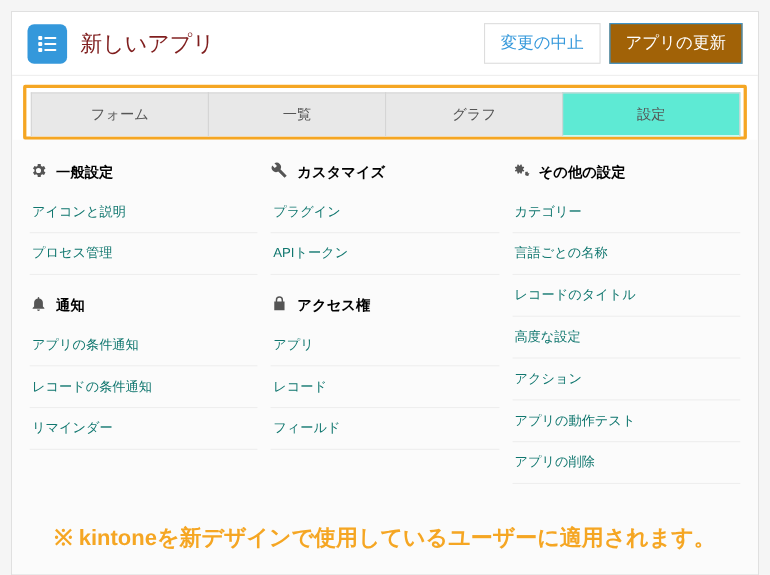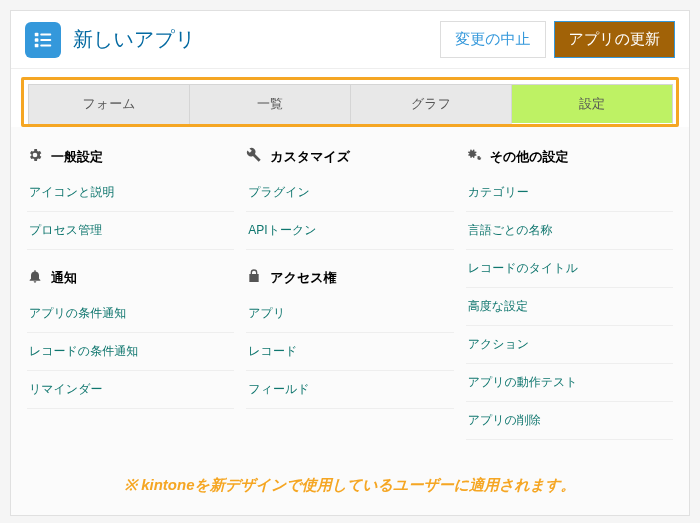--- a/index.html
+++ b/index.html
@@ -25,21 +25,21 @@
   .app-icon {
     width: 36px; height: 36px;
     background: #3498db;
     border-radius: 6px;
     display: flex; align-items: center; justify-content: center;
     margin-right: 12px;
   }
   .app-icon svg { width: 22px; height: 22px; fill: #fff; }
   .title {
     font-size: 20px;
-    color: #0369a1;
+    color: #7f1d1d;
     flex: 1;
     font-weight: 400;
   }
   .hbtn {
     padding: 8px 14px;
     font-size: 15px;
     cursor: pointer;
     border: 1px solid #ddd;
     background: #fff;
     color: #3498db;
@@ -66,21 +66,21 @@
     padding: 10px 0;
     background: #e8e8e8;
     border: 1px solid #d5d5d5;
     border-bottom: none;
     color: #555;
     font-size: 13px;
     cursor: pointer;
     margin-right: -1px;
   }
   .tab.active {
-    background: #bef264;
+    background: #5eead4;
     border-bottom: 1px solid #fff;
     position: relative;
   }
   .body {
     display: flex;
     padding: 16px 10px 6px 10px;
     background: #fbfbfb;
   }
   .col { flex: 1; padding: 0 6px; }
   .section { margin-bottom: 14px; }
@@ -96,24 +96,23 @@
     font-size: 12px;
     color: #0f766e;
     padding: 10px 2px;
     border-bottom: 1px solid #eee;
     cursor: pointer;
   }
   .note {
     text-align: center;
     color: #f5a623;
     font-weight: bold;
-    font-size: 15px;
+    font-size: 20px;
     padding: 14px 0 20px 0;
     background: #fbfbfb;
-    font-style: italic;
   }
   svg.icon-svg { width: 16px; height: 16px; fill: currentColor; }
 </style>
 </head>
 <body>
 
 <div class="app">
 
   <div class="header">
     <div class="app-icon">

